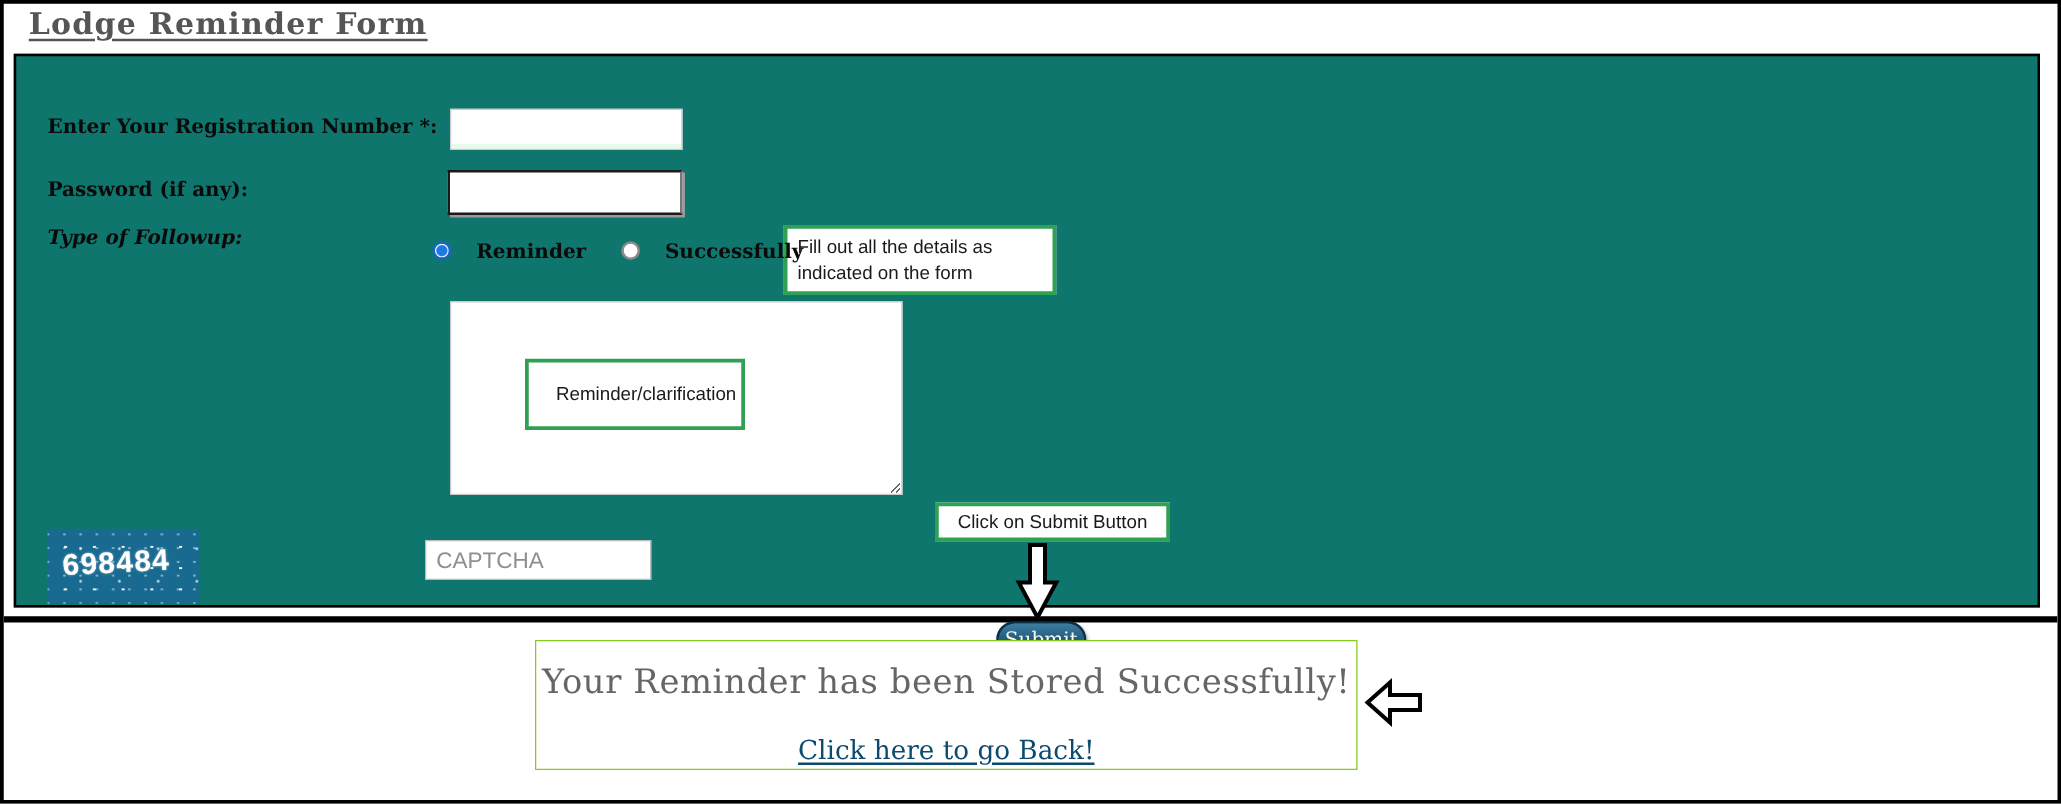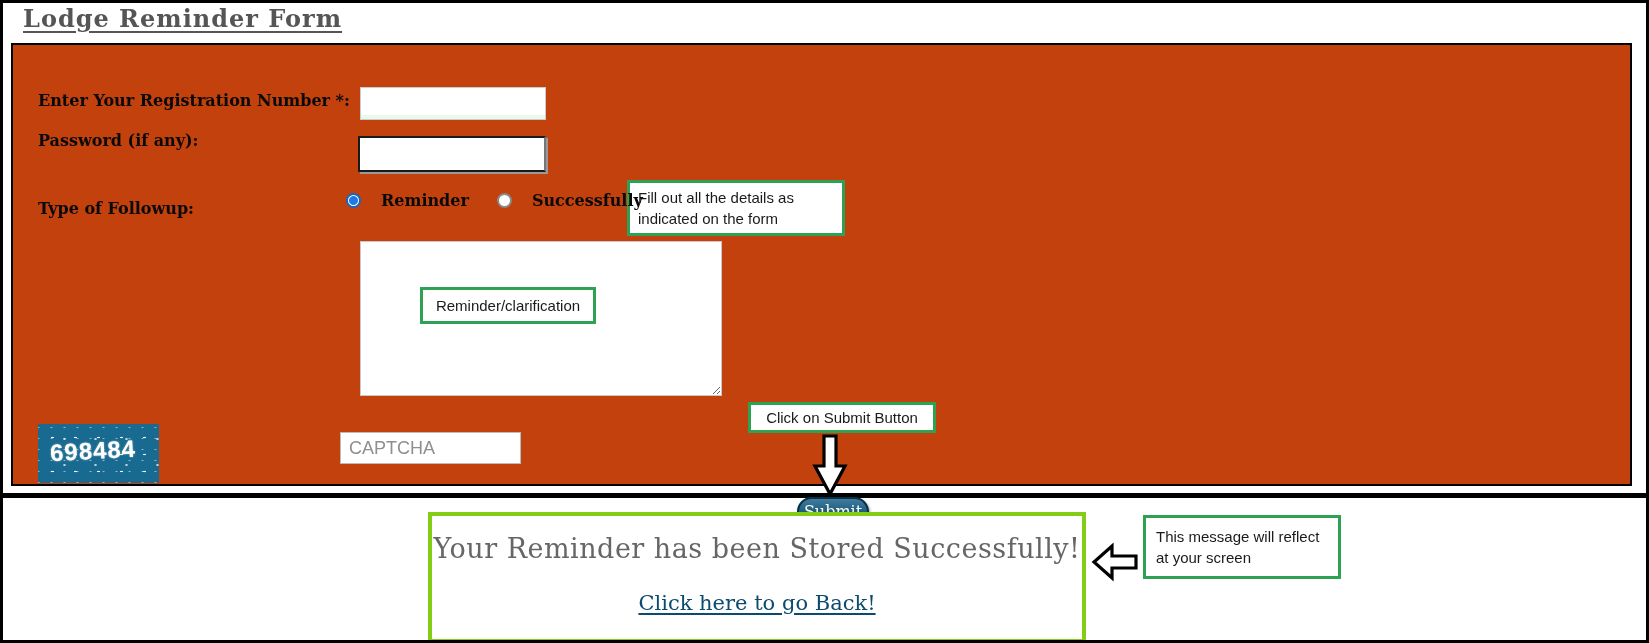--- a/index.html
+++ b/index.html
@@ -19,30 +19,30 @@
   .section-bottom{position:relative;height:137px;}
 
   .page-title{
     position:absolute;left:20px;top:1px;
     font-family:"DejaVu Serif",serif;font-size:24px;font-weight:600;
     color:var(--heading-gray);letter-spacing:1px;
     text-decoration:underline;text-decoration-thickness:2px;text-underline-offset:4px;
   }
   .form-box{
     position:absolute;left:8px;top:40px;width:calc(100% - 22px);height:443px;
-    border:2px solid #000;background:#c2410c;
+    border:2px solid #000;background:#0f766e;
   }
   .field-label{
     position:absolute;left:25px;
     font-family:"DejaVu Serif",serif;font-weight:700;font-size:16px;color:#0a0a0a;
     white-space:nowrap;
   }
   .label-registration{top:46px;}
-  .label-password{top:86px;}
-  .label-followup{top:154px;}
+  .label-password{top:97px;}
+  .label-followup{top:135px;font-style:italic;}
   .label-description{
     top:297px;width:322px;white-space:normal;line-height:30px;
     text-align:justify;text-align-last:left;
   }
 
   .input-registration{
     position:absolute;left:347px;top:42px;width:186px;height:33px;
     border:1px solid #ccc;background:#fff;outline:none;
     box-shadow:inset 0 -4px 0 rgba(190,240,200,.35);
     font-family:"Liberation Serif",serif;font-size:16px;padding:0 6px;
@@ -96,39 +96,39 @@
     font-family:Liberation Sans, sans-serif;font-size:18px;padding:0 8px;color:#333;
   }
   .input-captcha::placeholder{color:#8f8f8f;opacity:1;}
 
   .annotation{
     position:absolute;border:3px solid var(--green);background:#fff;
     font-family:"Liberation Sans",sans-serif;font-size:15px;color:#1a1a1a;
     line-height:21px;padding:4px 8px;
   }
   .ann-fill-details{left:614px;top:99px;width:218px;margin-top:36px;}
-  .ann-reminder{left:407px;top:242px;width:176px;text-align:center;padding:5px 4px;}
+  .ann-reminder{left:407px;top:242px;width:176px;text-align:right;padding:15px 4px;}
   .ann-click-submit{left:735px;top:357px;width:188px;text-align:center;white-space:nowrap;padding:2px 4px;}
   .ann-message{left:1140px;top:17px;width:198px;padding:8px 10px;}
 
   .arrow-down{position:absolute;left:799px;top:389px;}
   .arrow-left{position:absolute;left:1088px;top:44px;}
 
   .submit-button{
     position:absolute;left:784px;top:452px;width:72px;height:29px;
     border-radius:15px;border:2px solid #0a2f45;cursor:pointer;
     background:linear-gradient(180deg,#3d7da0 0%,#235f83 45%,var(--submit-bg) 60%,#12496b 100%);
     color:#fbfbe8;font-family:"DejaVu Serif",serif;font-size:16px;
     box-shadow:1px 2px 3px rgba(0,0,0,.45);
     display:flex;align-items:center;justify-content:center;
   }
 
   .success-box{
-    position:absolute;left:425px;top:14px;width:658px;height:131px;
-    border:4px solid #84cc16;background:#fff;text-align:center;
+    position:absolute;left:425px;top:14px;width:658px;height:104px;
+    border:1px solid #84cc16;background:#fff;text-align:center;
   }
   .success-message{
     margin-top:17px;font-family:"DejaVu Serif",serif;font-size:27px;
     color:var(--message-gray);letter-spacing:.5px;
   }
   .back-link{
     display:inline-block;margin-top:27px;font-family:"DejaVu Serif",serif;
     font-size:21px;color:#0c4a6e;text-decoration:underline;cursor:pointer;
     text-underline-offset:3px;
   }
@@ -186,16 +186,15 @@
 
     <div class="success-box">
       <div class="success-message">Your Reminder has been Stored Successfully!</div>
       <span class="back-link">Click here to go Back!</span>
     </div>
 
     <svg class="arrow-left" width="48" height="40" viewBox="0 0 48 40">
       <polygon points="45,14 21,14 21,4 3,20 21,36 21,26 45,26" fill="#ffffff" stroke="#000000" stroke-width="3.2"></polygon>
     </svg>
 
-    <div class="annotation ann-message">This message will reflect at your screen</div>
 
   </div>
 </div>
 
 </body></html>

